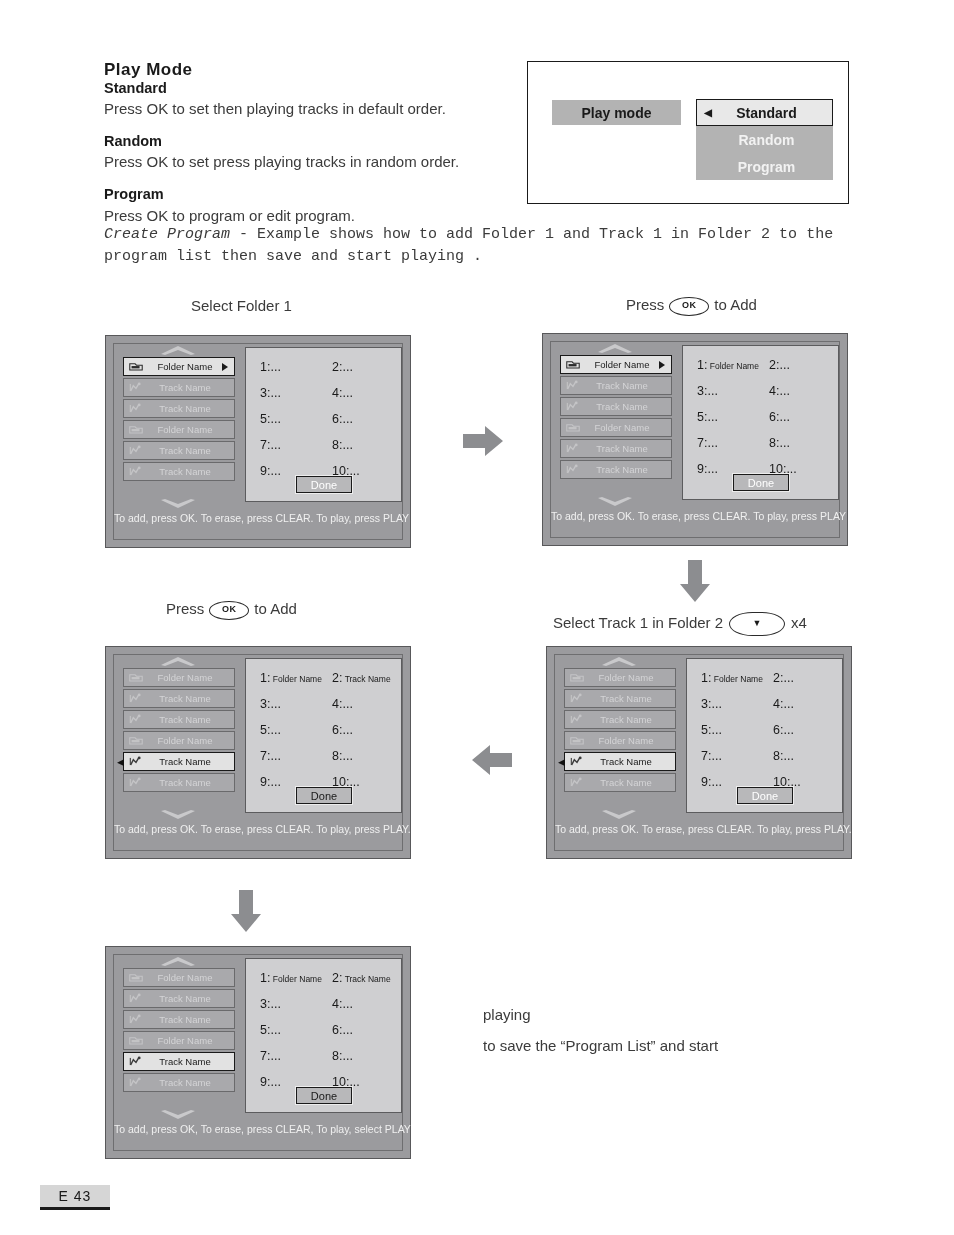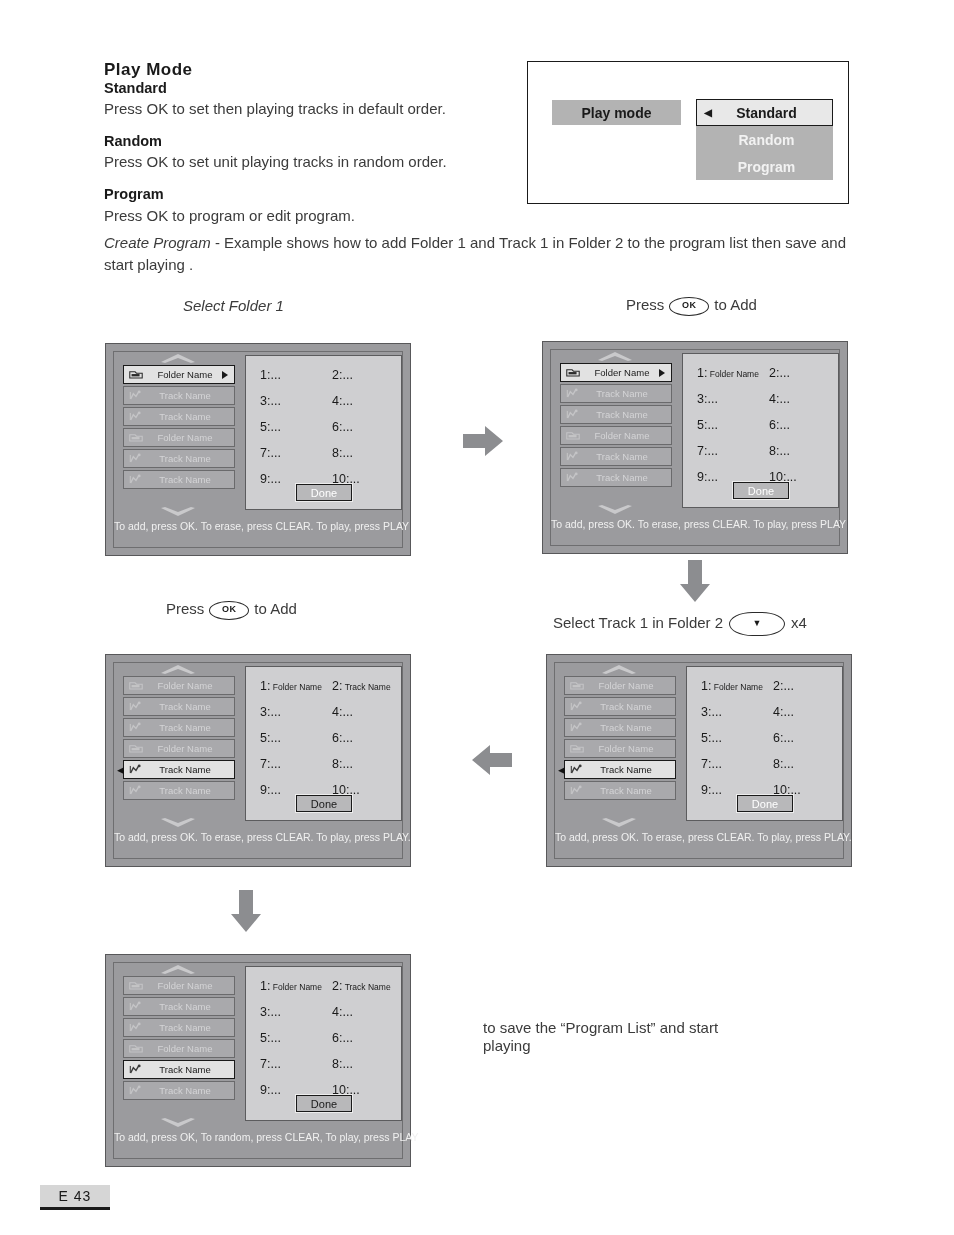--- a/index.html
+++ b/index.html
@@ -87,21 +87,20 @@
     color: #1a1a1a;
   }
   .pm-text { flex: 1; text-align: center; padding-right: 18px; }
 
   
   .screen {
     box-sizing: border-box;
     border: 1.6px solid #58585a;
     background: #9b9b9e;
     position: absolute;
-    margin-top: 8px;
   }
   .screen-inner {
     position: absolute;
     left: 7px; right: 7px; top: 7px; bottom: 7px;
     border: 1.4px solid #6e6e70;
     background: #9b9b9e;
     box-sizing: border-box;
   }
   .list-col { position: absolute; }
   .chev {
@@ -241,26 +240,26 @@
   }
 </style>
 </head>
 <body>
 
 <div class="abs h-title" style="left:104px; top:60px;">Play  Mode</div>
 <div class="abs h-sub" style="left:104px; top:80px;">Standard</div>
 <div class="abs body-text" style="left:104px; top:99px;">Press OK to set then playing tracks in default order.</div>
 
 <div class="abs h-sub" style="left:104px; top:133px;">Random</div>
-<div class="abs body-text" style="left:104px; top:152px;">Press OK to set unit playing tracks in random order.</div>
+<div class="abs body-text" style="left:104px; top:152px;">Press OK to set press playing tracks in random order.</div>
 
 <div class="abs h-sub" style="left:104px; top:186px;">Program</div>
 <div class="abs body-text" style="left:104px; top:206px;">Press OK to program or edit program.</div>
 
-<div class="abs para" style="left:104px; top:232px;">
+<div class="abs para" style="left:104px; top:224px;font-family:Liberation Mono, monospace;">
   <i>Create Program</i><span> - Example shows how to add Folder 1 and Track 1 in Folder 2 to  the program list then save and start playing .</span>
 </div>
 
 <div class="abs playmode-box" style="left:527px; top:61px; width:322px; height:143px;">
   <div class="playmode-label" style="position:absolute; left:24px; top:38px; width:129px; height:25px;">Play mode</div>
   <div class="pm-list" style="left:168px; top:37px; width:137px;">
     <div class="pm-row selected" style="height:27px;">
       <span class="pm-arrow">◀</span>
       <span class="pm-text">Standard</span>
     </div>
@@ -268,21 +267,21 @@
       <span class="pm-arrow"></span>
       <span class="pm-text">Random</span>
     </div>
     <div class="pm-row dim" style="height:27px;">
       <span class="pm-arrow"></span>
       <span class="pm-text">Program</span>
     </div>
   </div>
 </div>
 
-<div class="abs caption" style="left:183px; top:297px;font-style:italic;">Select Folder 1</div>
+<div class="abs caption" style="left:191px; top:297px;">Select Folder 1</div>
 
 <div class="abs caption" style="left:626px; top:296px;">
   <span>Press</span><span class="key-ok">OK</span><span>to Add</span>
 </div>
 
 <div class="abs caption" style="left:553px; top:612px;">
   <span>Select Track 1 in Folder 2</span><span class="key-down">▼</span><span>x4</span>
 </div>
 
 <div class="abs caption" style="left:166px; top:600px;">
@@ -686,22 +685,22 @@
         <div class="prog-cell" style="left: 86px; top: 90px;"><span class="num">8:</span><span class="num">...</span></div>
         <div class="prog-cell" style="left: 14px; top: 116px;"><span class="num">9:</span><span class="num">...</span></div>
         <div class="prog-cell" style="left: 86px; top: 116px;"><span class="num">10:</span><span class="num">...</span></div>
         <div class="done-btn dark-text" style="left: 50px; top: 128px; width: 56px; height: 17px;">Done</div>
       </div>
     <div class="chev" style="position:absolute; left:9px; top:155px; width:110px;">
       <svg width="34" height="9" viewBox="0 0 34 9">
           <polygon points="0,1 4,0 17,5 30,0 34,1 17,9" fill="#c9c9cb"></polygon>
         </svg>
     </div>
-    <div class="status-bar" style="top:168px;">To add, press OK, To random, press CLEAR, To play, press PLAY</div>
+    <div class="status-bar" style="top:168px;">To add, press OK, To erase, press CLEAR, To play, select PLAY</div>
   </div>
 </div>
 
 <div class="abs" style="left:483px; top:1005px; width:330px;">
+  <div class="caption" style="margin-top:1px;">playing</div>
   <div class="caption" style="margin-top:14px;">to save the “Program List” and start</div>
-  <div class="caption" style="margin-top:1px;">playing</div>
 </div>
 
 <div class="footer-page" style="left:40px; top:1185px; width:70px; height:25px;">E 43</div>
 
 </body></html>

